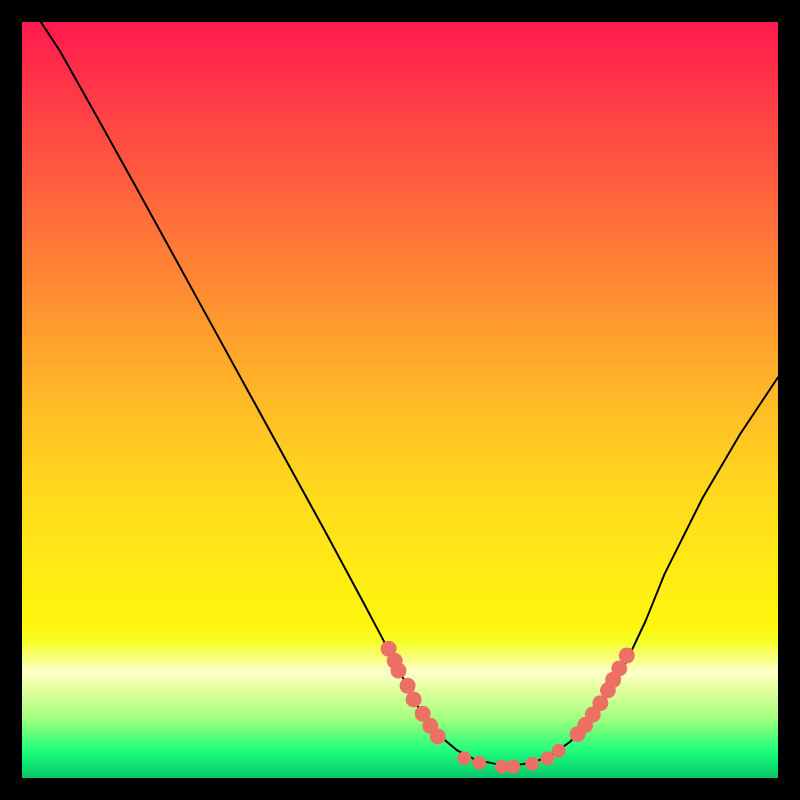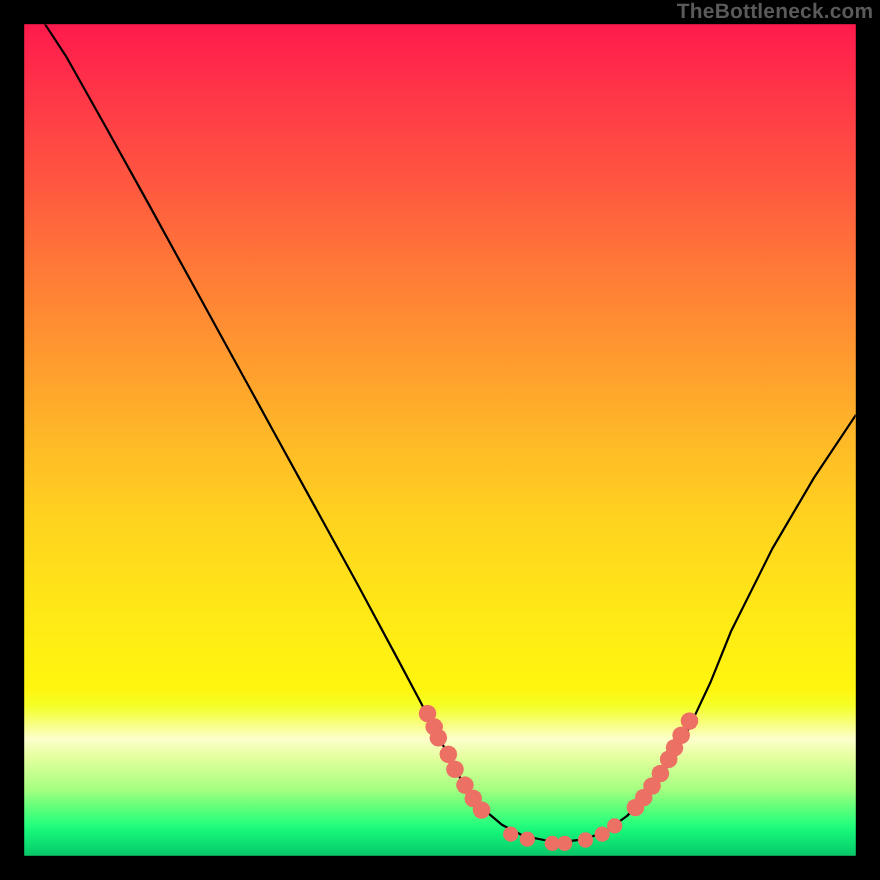--- a/index.html
+++ b/index.html
@@ -60,21 +60,20 @@
     font-weight: 700;
     font-size: 19px;
     letter-spacing: 0.2px;
     user-select: none;
   }
 </style>
 </head>
 <body>
 
 <div class="viewport">
-  <div class="watermark">TheBottleneck.com</div>
 
   <div class="plot-area">
     <svg id="chart-svg" viewBox="0 0 756 756" preserveAspectRatio="none">
         <polyline points="18.90,0.00 37.80,28.73 75.60,96.01 113.40,164.05 151.20,232.85 189.00,301.64 226.80,370.44 264.60,439.24 302.40,508.03 340.20,578.34 359.10,613.87 378.00,650.16 396.90,686.45 415.80,712.15 434.70,728.03 453.60,737.86 472.50,741.64 491.40,743.15 510.30,740.88 529.20,733.32 548.10,719.71 567.00,700.06 585.90,672.84 604.80,638.82 623.70,598.75 642.60,551.88 680.40,476.28 718.20,412.02 756.00,355.32" fill="none" stroke="#000000" stroke-width="2" stroke-linejoin="round" stroke-linecap="round"></polyline>
         <circle cx="366.66" cy="626.72" r="8" fill="#ec7063"></circle>
         <circle cx="372.71" cy="638.82" r="8" fill="#ec7063"></circle>
         <circle cx="376.49" cy="648.65" r="8" fill="#ec7063"></circle>
         <circle cx="385.56" cy="663.77" r="8" fill="#ec7063"></circle>
         <circle cx="391.61" cy="677.38" r="8" fill="#ec7063"></circle>
         <circle cx="400.68" cy="691.74" r="8" fill="#ec7063"></circle>

